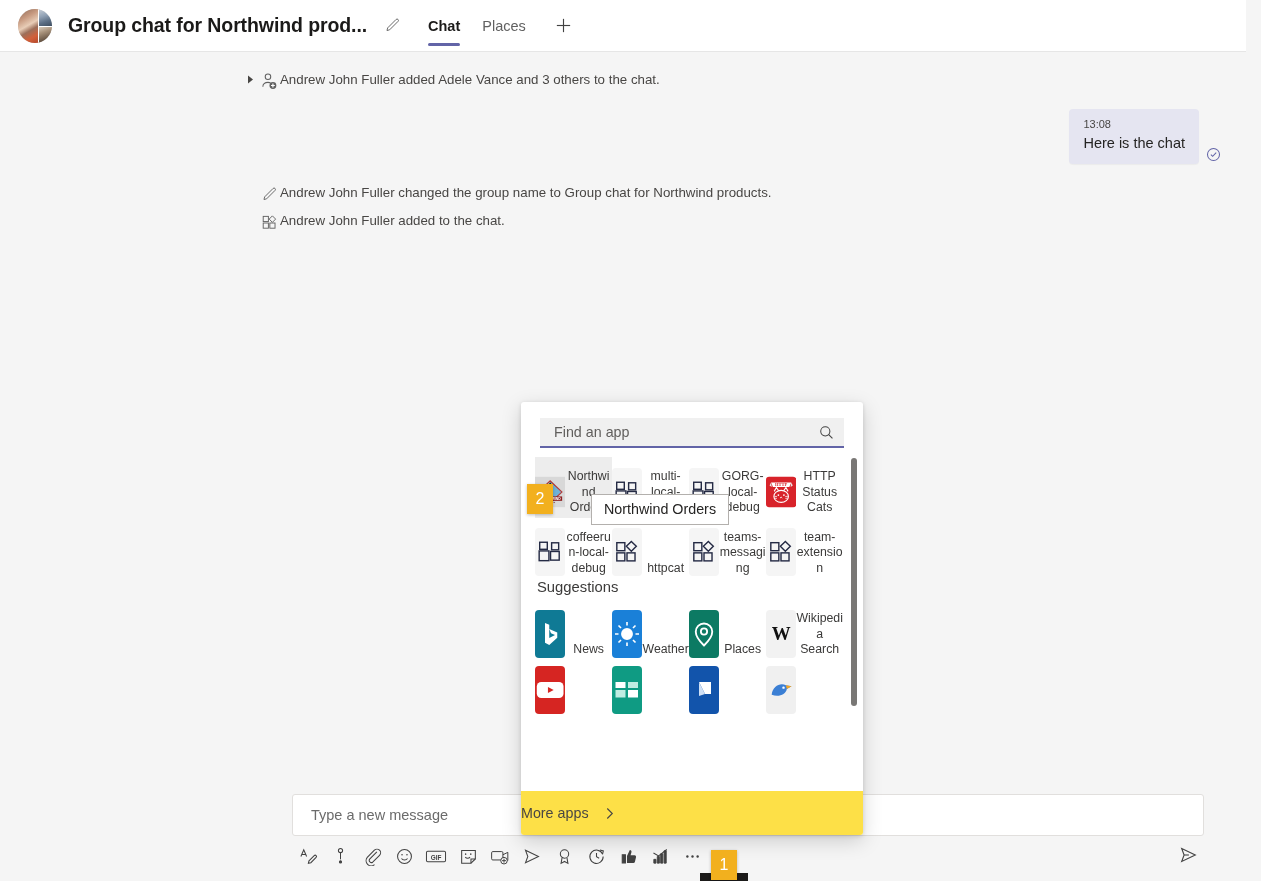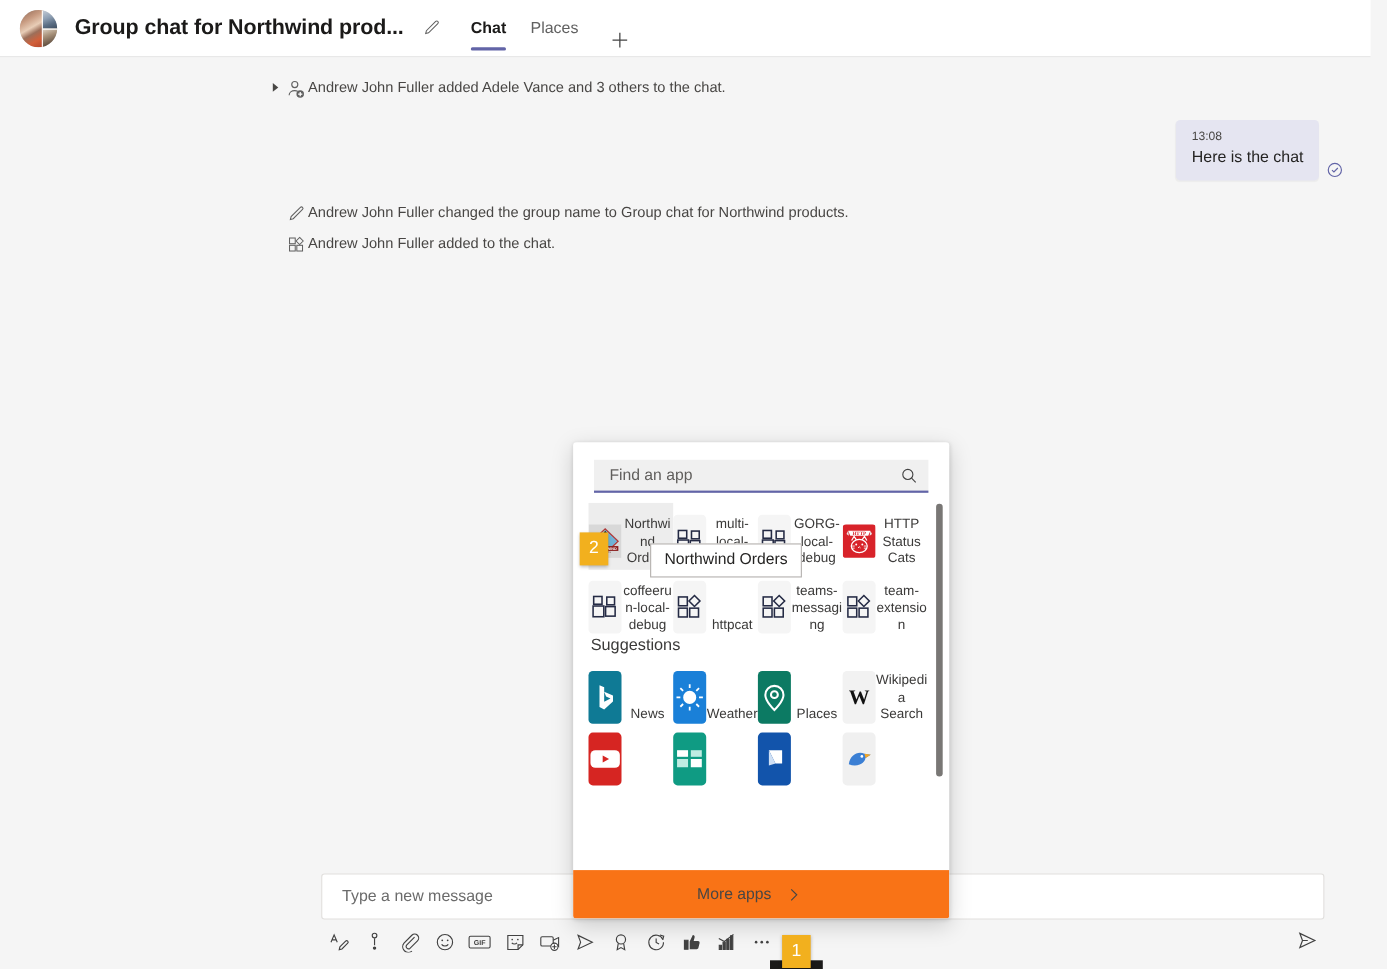--- a/index.html
+++ b/index.html
@@ -54,21 +54,21 @@
     margin-left: 16px;
     letter-spacing: -0.1px;
     white-space: nowrap;
   }
   .edit-title-btn {
     margin-left: 12px;
     width: 26px; height: 26px;
     display: flex; align-items: center; justify-content: center;
     cursor: pointer;
   }
-  .hdr-tabs { display: flex; align-items: flex-end; margin-left: 12px; height: 52px; }
+  .hdr-tabs { display: flex; align-items: center; margin-left: 12px; height: 52px; }
   .hdr-tab {
     position: relative;
     height: 52px;
     display: flex; align-items: center;
     padding: 0 11px;
     font-size: 14.5px;
     color: #616161;
     cursor: pointer;
   }
   .hdr-tab.active { color: #1b1a19; font-weight: bold; }
@@ -247,22 +247,22 @@
     width: 6px; height: 248px;
     background: #797775;
     border-radius: 3px;
     cursor: pointer;
   }
 
   .flyout-footer {
     position: absolute;
     left: 0; bottom: 0;
     width: 342px; height: 44px;
-    background: #f97316;
-    display: flex; align-items: center; justify-content: center;
+    background: #fde047;
+    display: flex; align-items: center; justify-content: flex-start;
     padding-right: 22px;
   }
   .more-apps {
     display: flex; align-items: center;
     font-size: 14.3px; color: #484644;
     cursor: pointer;
   }
   .more-apps .chev { margin-left: 14px; display: flex; align-items: center; }
 
   

